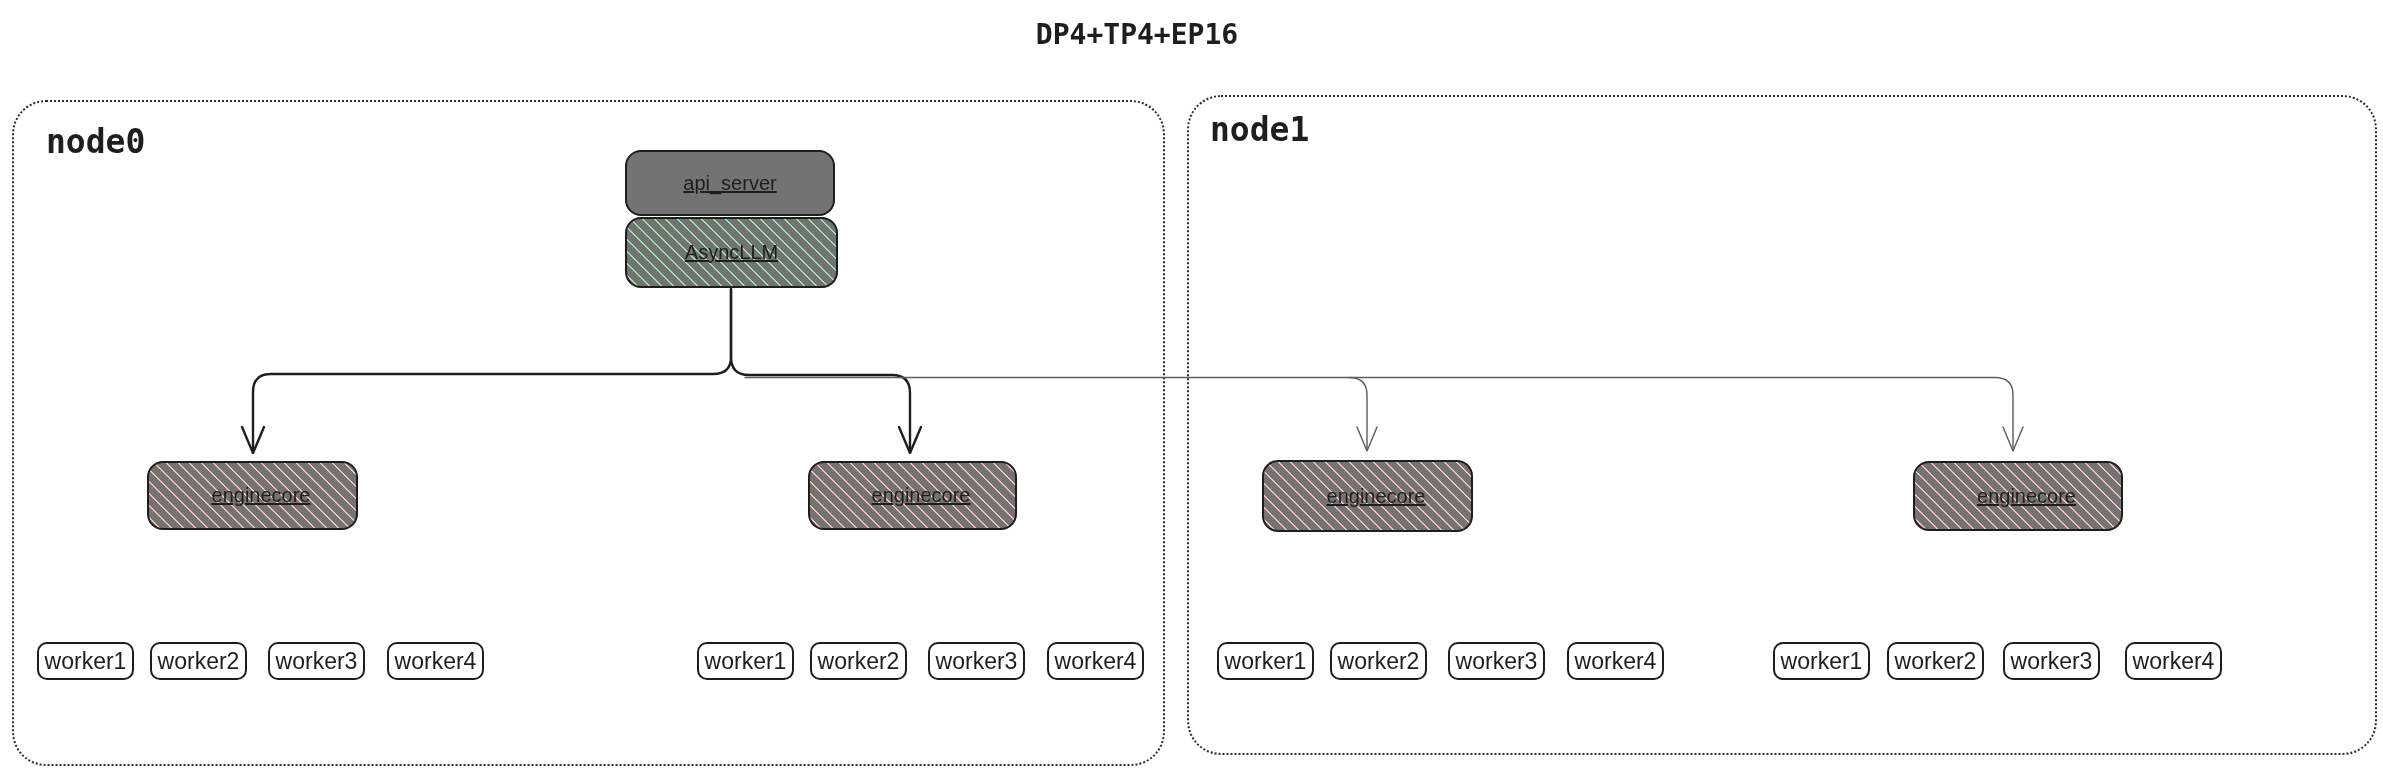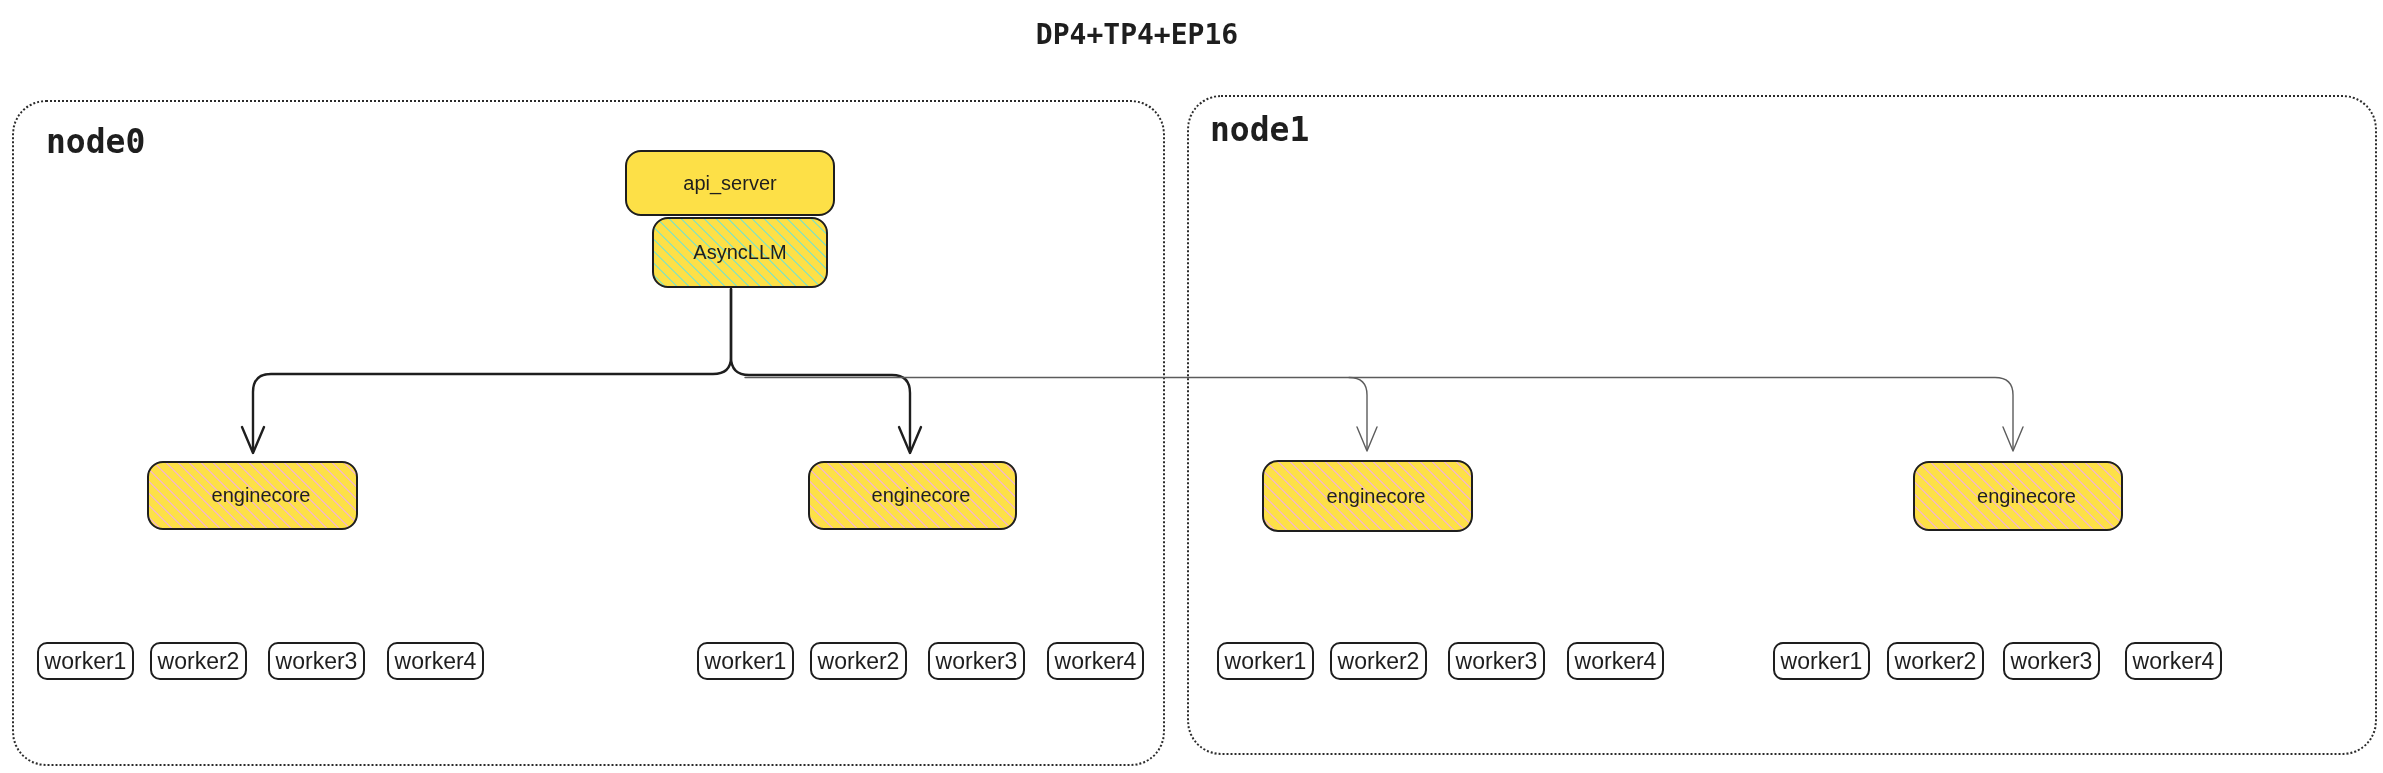--- a/index.html
+++ b/index.html
@@ -31,25 +31,26 @@
   }
   .node-label{
     position:absolute;
     font-family:"DejaVu Sans Mono", monospace;
     font-size:33px;font-weight:700;
   }
   .box{
     position:absolute;
     border:2.2px solid var(--stroke);
     border-radius:16px;
-    background:#fde047;
+    background:#737373;
     display:flex;align-items:center;justify-content:center;
     font-size:20px;
     color:var(--stroke);
     box-sizing:border-box;
+    text-decoration:underline;
   }
   .hatch-green{
     background-image:repeating-linear-gradient(45deg,
       rgba(0,0,0,0) 0px, rgba(0,0,0,0) 7px,
       var(--green-hatch) 7px, var(--green-hatch) 8.4px);
   }
   .hatch-red{
     background-image:repeating-linear-gradient(45deg,
       rgba(0,0,0,0) 0px, rgba(0,0,0,0) 7px,
       var(--red-hatch) 7px, var(--red-hatch) 8.4px);
@@ -89,21 +90,21 @@
     <path class="main-line" d="M 731 289 L 731 357 Q 731 375 749 375 L 892 375 Q 910 375 910 393 L 910 451"></path>
     <path class="main-line" d="M 899 427 L 910 453 L 921 427"></path>
 
     <path class="thin-line" d="M 745 377.5 L 1995 377.5 Q 2013 377.5 2013 395 L 2013 449"></path>
     <path class="thin-line" d="M 2003 427 L 2013 451 L 2023 427"></path>
     <path class="thin-line" d="M 1349 377.5 Q 1367 377.5 1367 395 L 1367 449"></path>
     <path class="thin-line" d="M 1357 427 L 1367 451 L 1377 427"></path>
   </svg>
 
   <div class="box" style="left:625px;top:150px;width:210px;height:66px;">api_server</div>
-  <div class="box hatch-green" style="left:625px;top:217px;width:176px;height:71px;margin-left:27px;">AsyncLLM</div>
+  <div class="box hatch-green" style="left:625px;top:217px;width:213px;height:71px;">AsyncLLM</div>
 
   <div class="box hatch-red" style="left:147px;top:461px;width:211px;height:69px;">enginecore</div>
   <div class="box hatch-red" style="left:808px;top:461px;width:209px;height:69px;">enginecore</div>
   <div class="box hatch-red" style="left:1262px;top:460px;width:211px;height:72px;">enginecore</div>
   <div class="box hatch-red" style="left:1913px;top:461px;width:210px;height:70px;">enginecore</div>
 
   <div class="worker" style="left:37px;">worker1</div>
   <div class="worker" style="left:150px;">worker2</div>
   <div class="worker" style="left:268px;">worker3</div>
   <div class="worker" style="left:387px;">worker4</div>

